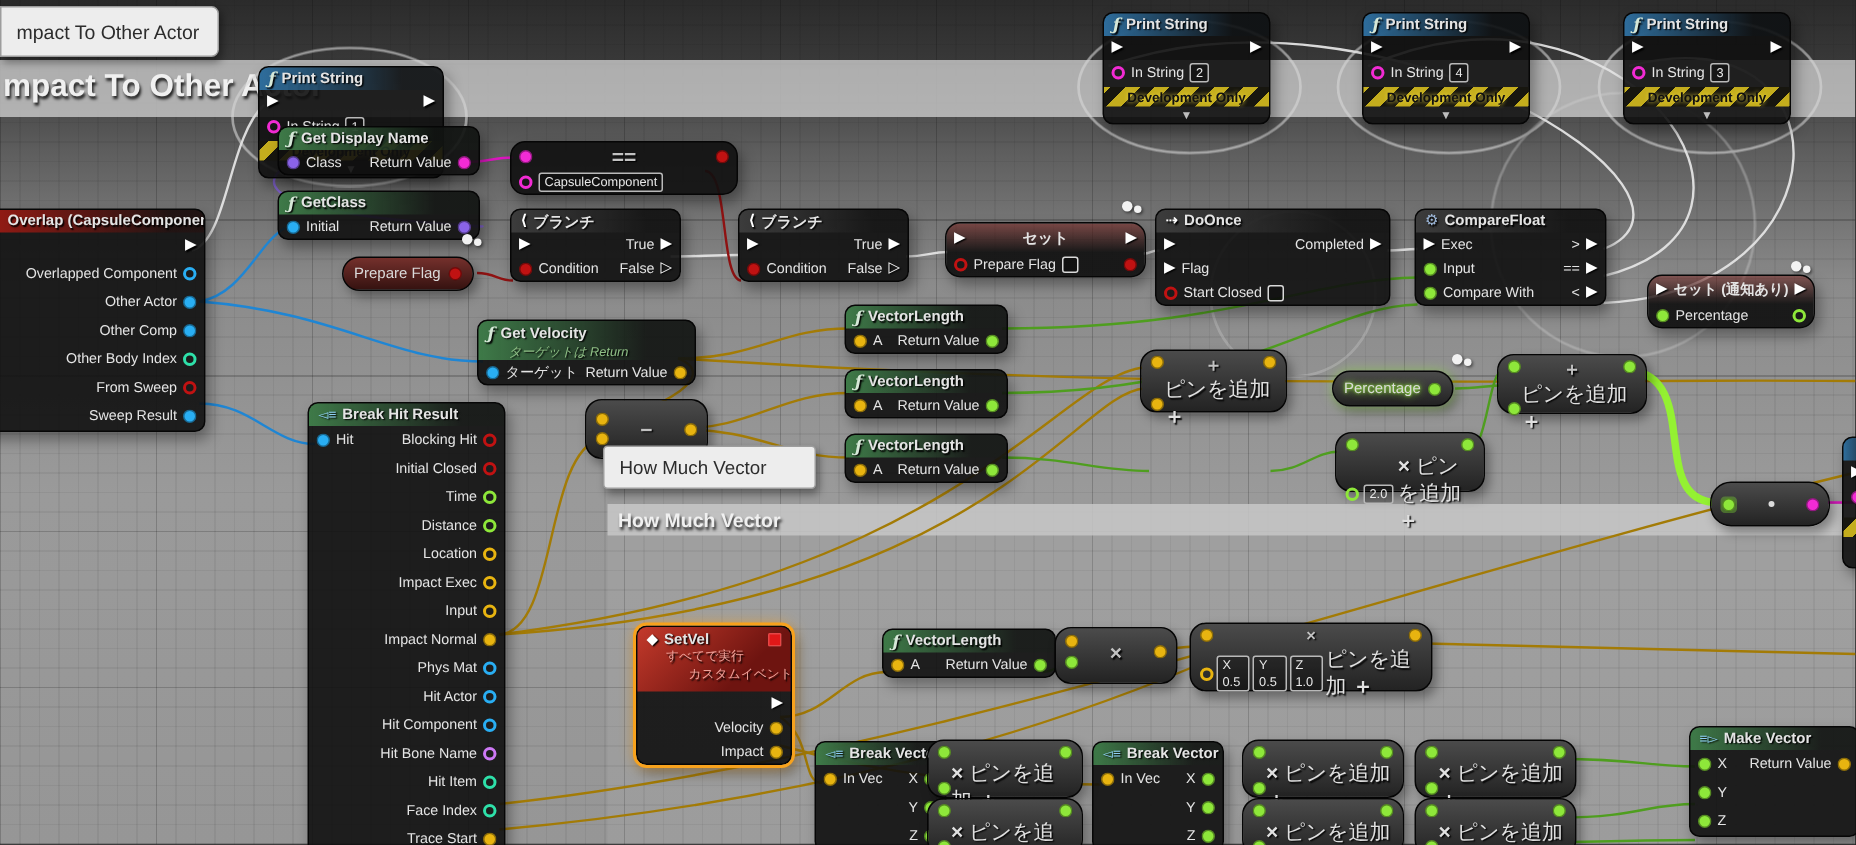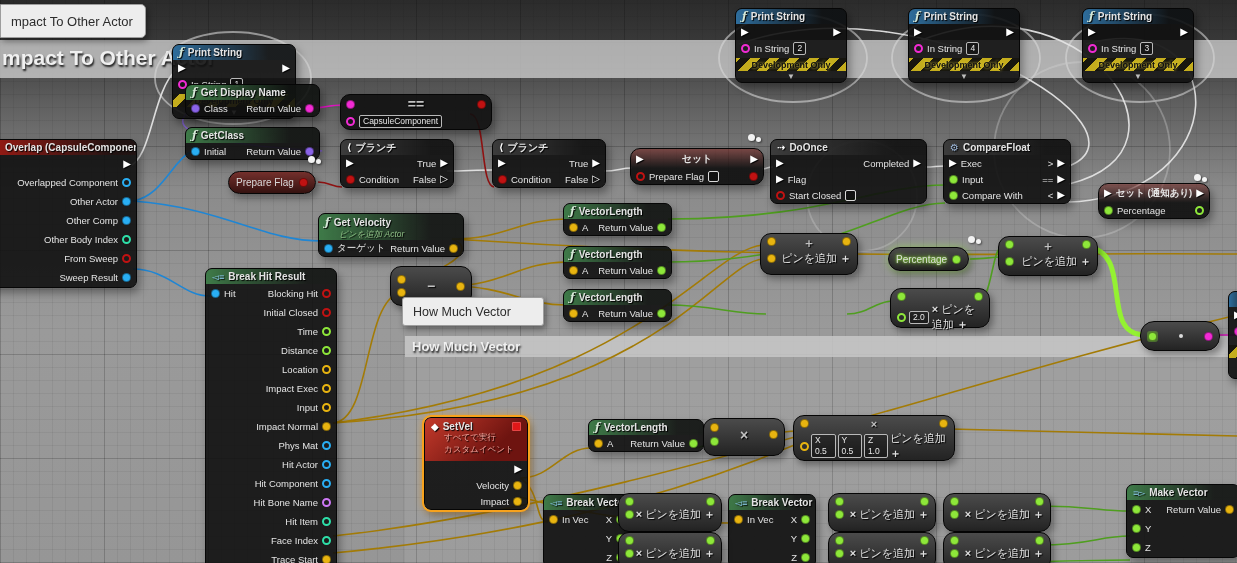--- a/index.html
+++ b/index.html
@@ -43,21 +43,21 @@
   .haz{margin-top:2px;height:13px;background:repeating-linear-gradient(-45deg,#c4ad1d 0 7px,#17160f 7px 14px);
        display:flex;align-items:center;justify-content:center;font-size:9px;font-weight:bold;color:#101010;
        text-shadow:0 0 3px #ead544}
   .fold{display:flex;justify-content:center;color:#bdbdbd;font-size:8px;height:11px;align-items:center}
   .pill{position:absolute;z-index:3;display:flex;align-items:center;gap:5px;padding:0 7px;
         background:linear-gradient(180deg,#4a4a4a,#222);border:1px solid #050505;border-radius:13px;
         color:#dadada;font-size:10px;box-shadow:3px 4px 7px rgba(0,0,0,.35);white-space:nowrap}
   .mn{position:absolute;z-index:3;background:linear-gradient(180deg,#4b4b4b,#232323);border:1px solid #050505;
       border-radius:11px;box-shadow:3px 4px 7px rgba(0,0,0,.35);color:#cfcfcf}
   .op{color:#c2c2c2;font-weight:bold;font-size:14px;line-height:1;text-shadow:1px 1px 1px #000}
-  .ap{color:#e0e0e0;font-size:11px;text-shadow:1px 1px 1px #000}
+  .ap{color:#e0e0e0;font-size:14px;text-shadow:1px 1px 1px #000}
   .bub{position:absolute;z-index:4;display:flex;gap:1px}
   .bub i{background:#f2f2f2;border-radius:50%;display:block;box-shadow:1px 1px 2px rgba(0,0,0,.5)}
   .sel{outline:2px solid #f7a21d;box-shadow:0 0 10px rgba(247,162,29,.8),3px 5px 9px rgba(0,0,0,.4)}
   .glow{text-shadow:0 0 6px #9dff3c,0 0 2px #9dff3c}
 </style>
 </head>
 <body>
 
 <div id="stage">
 
@@ -395,21 +395,21 @@
         <span class="pn rg flt"></span>
       </div>
   </div>
 
   <div class="n" style="left:318px;top:213px;width:144px">
     <div class="h g" style="height:24px;align-items:flex-start;padding-top:2px;flex-direction:column;gap:0">
       <span style="display:flex;gap:4px;align-items:center">
           <span class="fi">ƒ</span>
           <span>Get Velocity</span>
         </span>
-      <span class="sub" style="margin-left:14px">ピンを追加 Actor</span>
+      <span class="sub" style="margin-left:14px">ターゲットは Return</span>
     </div>
     <div class="rw sp">
         <span class="rw" style="padding:0">
           <span class="pn dt obj"></span>
           <span>ターゲット</span>
         </span>
       <span class="rw" style="padding:0">
           <span>Return Value</span>
           <span class="pn dt vec"></span>
         </span>
@@ -647,21 +647,21 @@
   </div>
 
   <div class="n sel" style="left:424px;top:417px;width:102px">
     <div class="h r" style="height:40px;flex-direction:column;align-items:flex-start;gap:0;padding-top:3px;background:linear-gradient(135deg,#c43a2b,#6e1410 70%)">
       <span style="display:flex;gap:4px;align-items:center;width:100%">
           <span style="color:#fff">◆</span>
           <span>SetVel</span>
           <span style="margin-left:auto;width:7px;height:7px;background:#e01818;border:1px solid #fff3;border-radius:1px"></span>
         </span>
       <span class="sub" style="color:#f0a39b;font-style:normal;margin-left:13px">すべてで実行</span>
-      <span class="sub" style="color:#f0a39b;font-style:normal;margin-left:13px">カスタムイベント</span>
+      <span class="sub" style="color:#f0a39b;font-style:normal;margin-left:28px">カスタムイベント</span>
     </div>
     <div class="rw r">
         <span class="ex">▶</span>
       </div>
     <div class="rw r">
         <span>Velocity</span>
         <span class="pn dt vec"></span>
       </div>
     <div class="rw r">
         <span>Impact</span>

